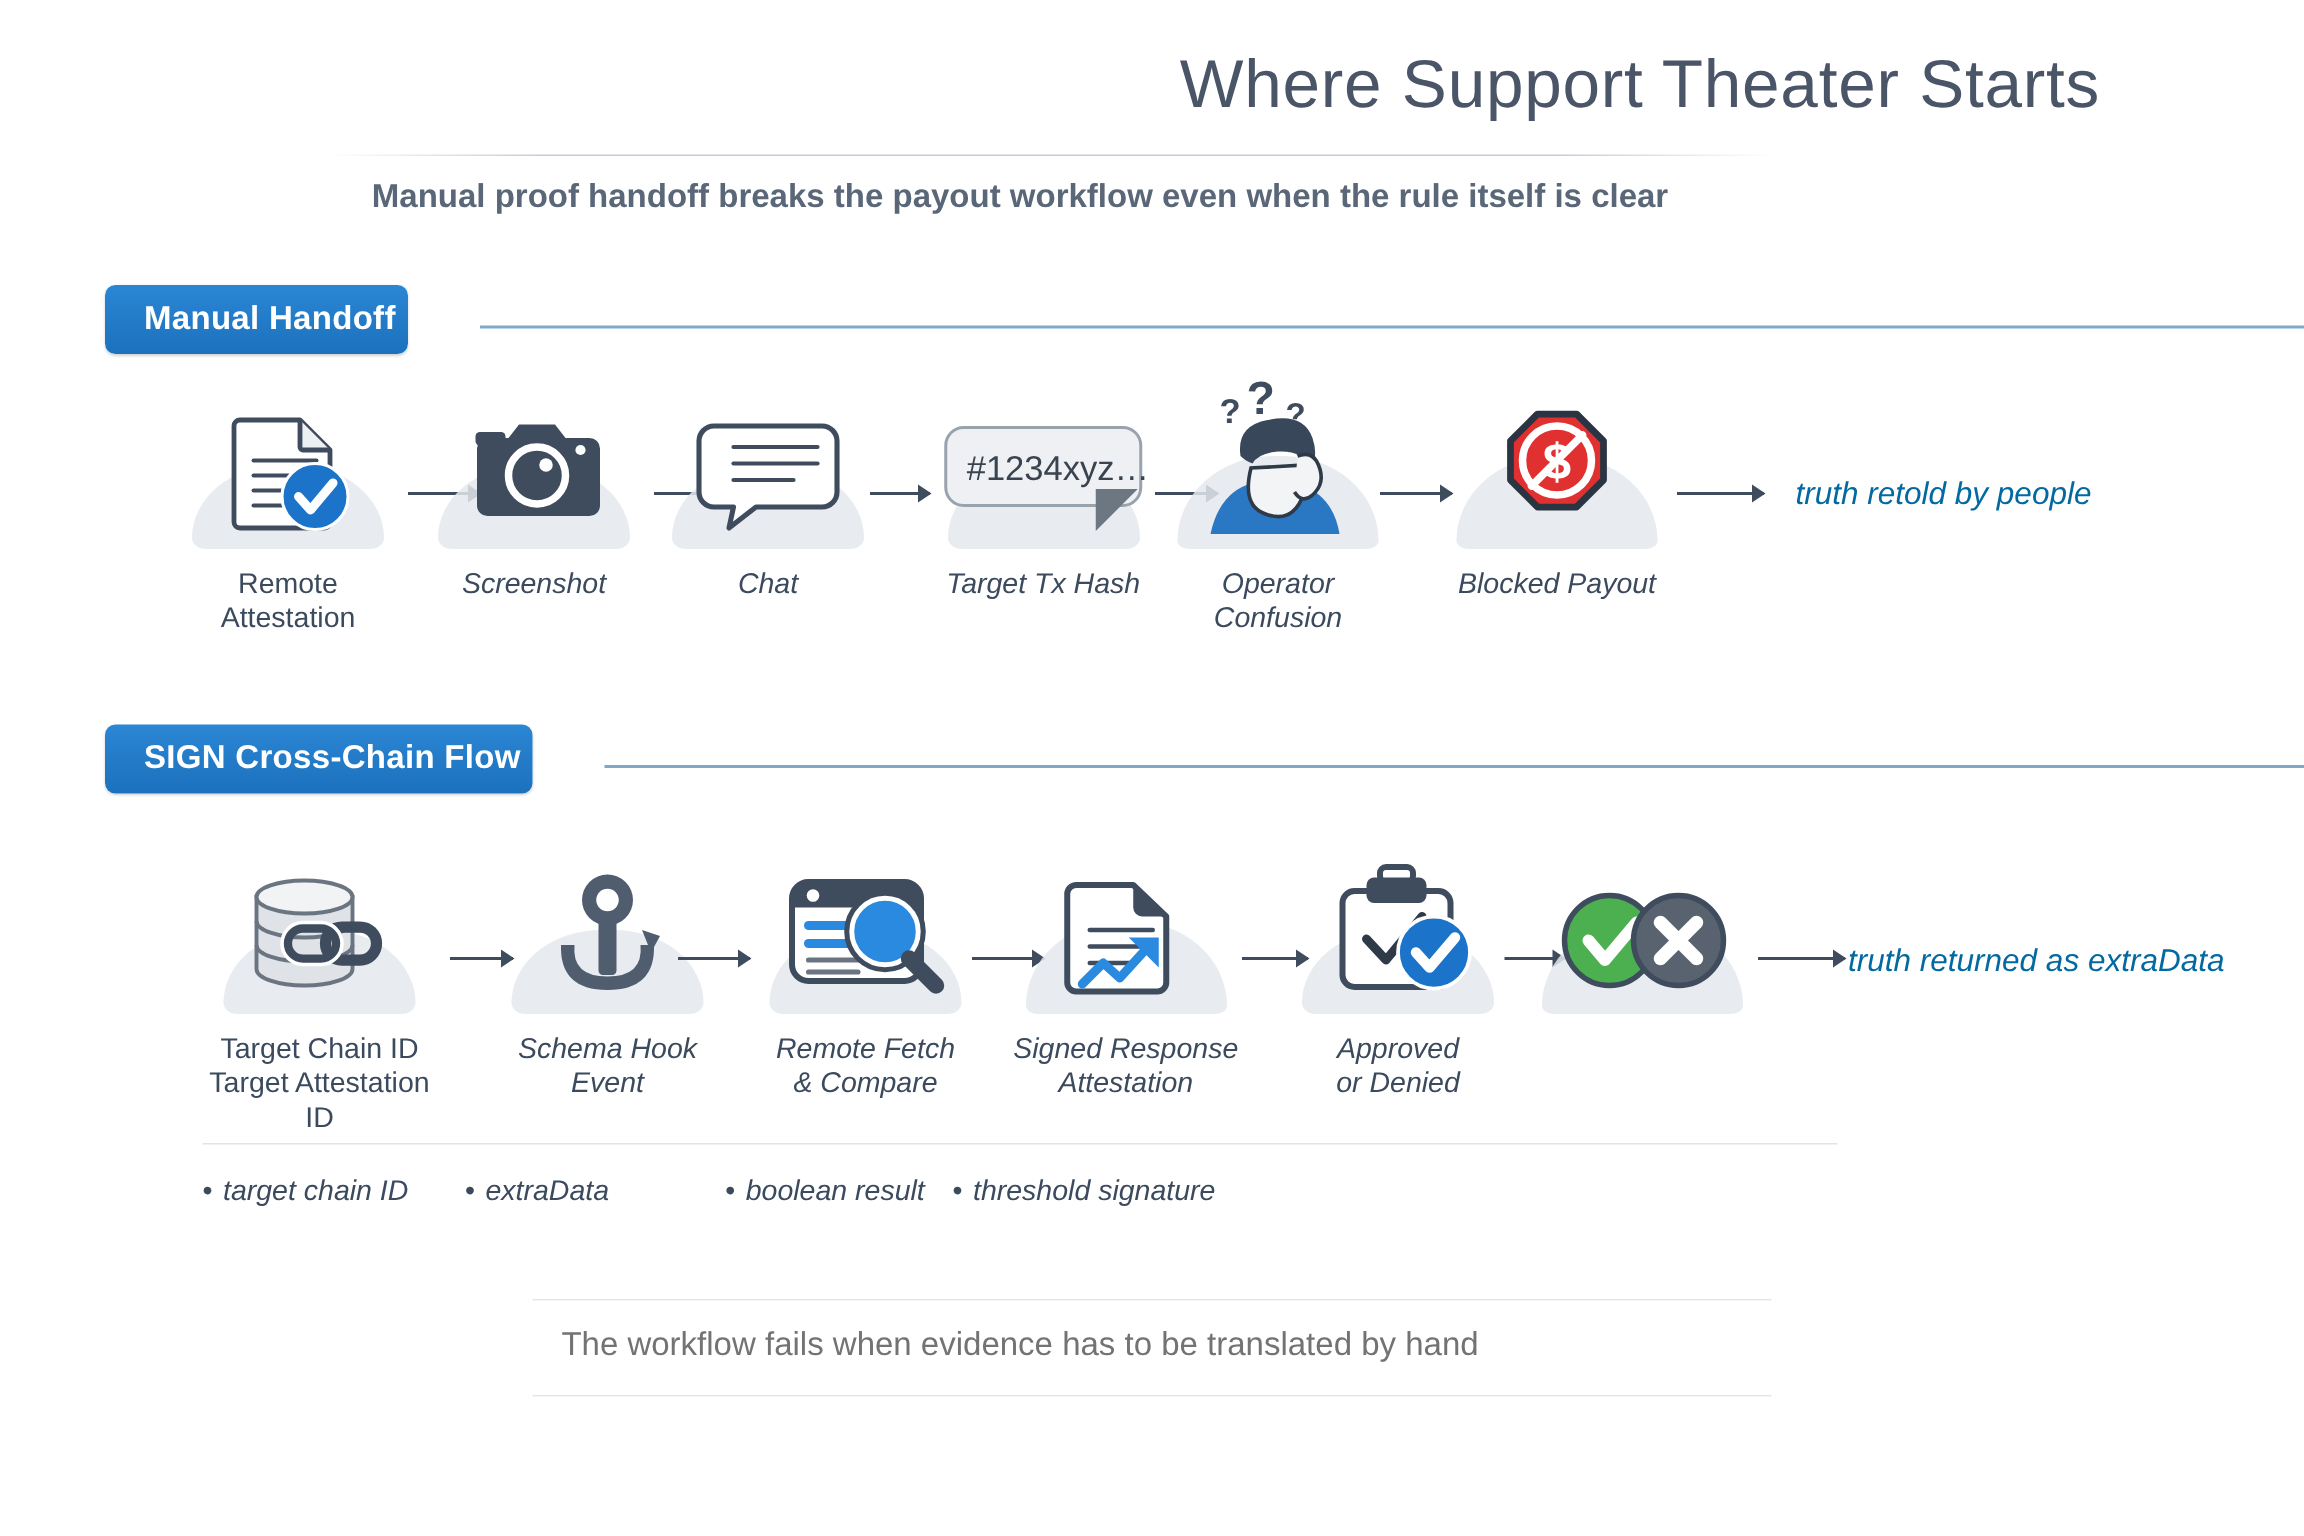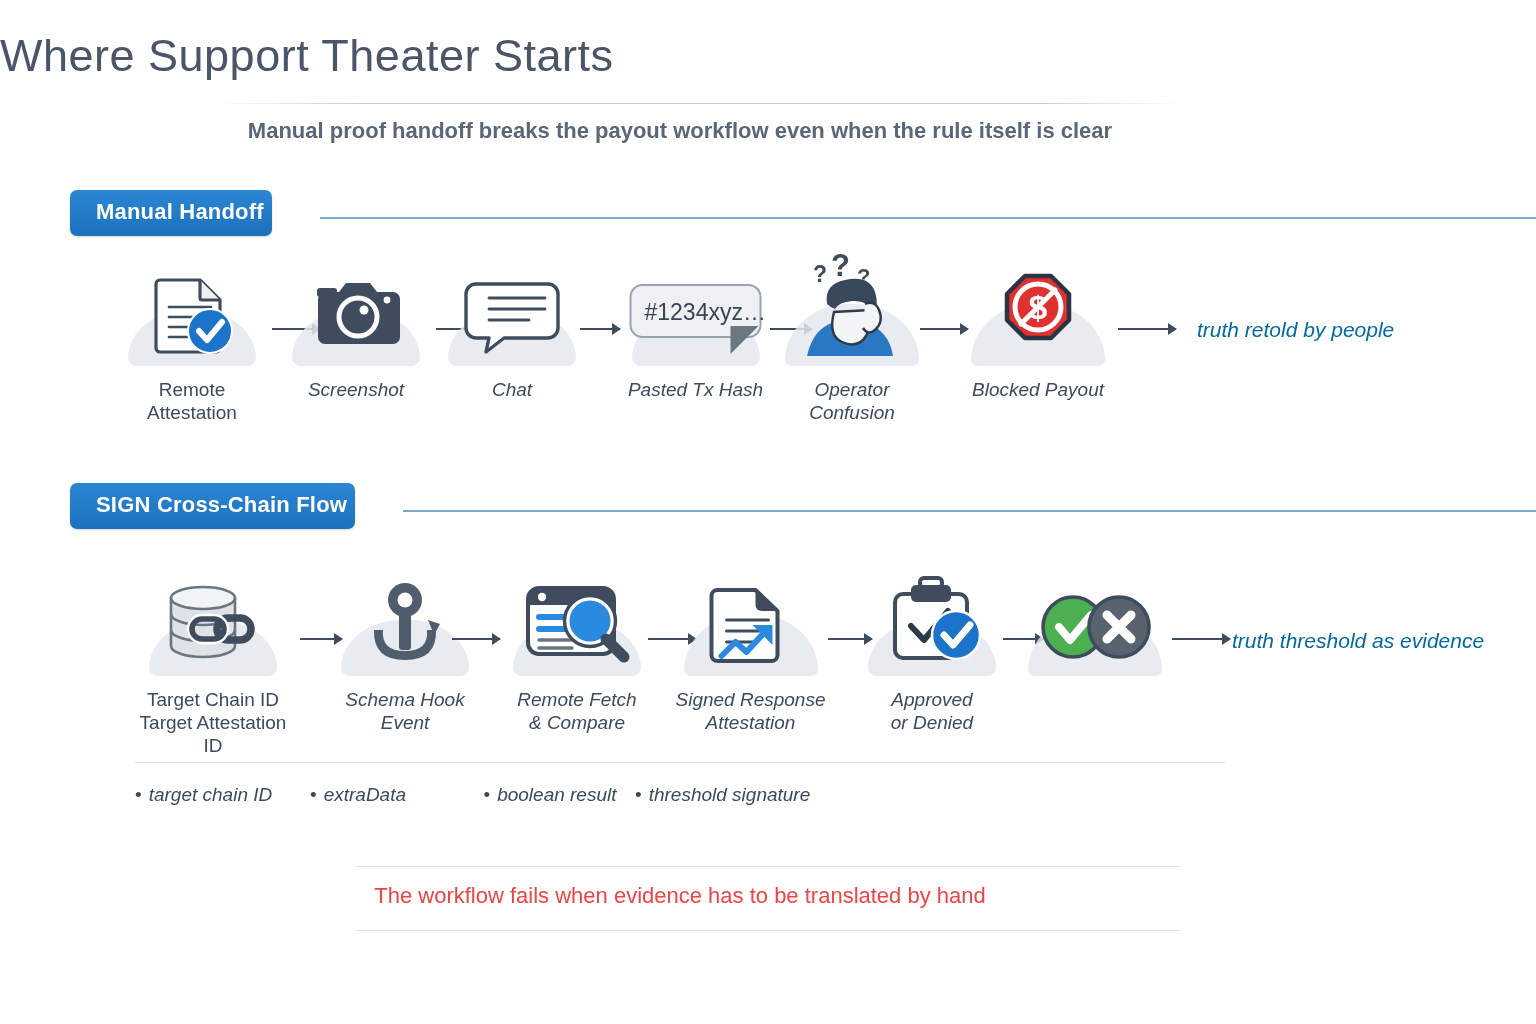--- a/index.html
+++ b/index.html
@@ -9,21 +9,21 @@
     font-family:"Liberation Sans", sans-serif;
     color:#3d4a5c;
     overflow:hidden;
     position:relative;
   }
   .page{position:absolute;inset:0;}
 
   
   .title{
     position:absolute;left:0;top:30px;width:1400px;
-    text-align:left;
+    text-align:right;
     font-size:45px;font-weight:400;color:#4a5568;
     letter-spacing:.5px;
   }
   .title-rule{
     position:absolute;left:218px;top:103px;width:964px;height:1px;
     background:linear-gradient(to right,rgba(190,200,212,0),#c3ccd8 15%,#c3ccd8 85%,rgba(190,200,212,0));
   }
   .subtitle{
     position:absolute;left:0;top:118px;width:1360px;
     text-align:center;font-size:22px;color:#5a6778;font-weight:700;
@@ -96,21 +96,21 @@
     font-size:19px;font-style:italic;color:#3c4a5e;white-space:nowrap;
   }
   .bullet .dot{color:#3c4a5e;margin-right:7px;font-style:normal;}
 
   
   .foot-rule{position:absolute;left:355px;width:826px;height:1px;background:#e3e7ec;}
   #fr1{top:866px;}
   #fr2{top:930px;}
   .footer{
     position:absolute;left:0;top:883px;width:1360px;text-align:center;
-    font-size:22px;font-weight:300;color:#ef4444;
+    font-size:22px;font-weight:300;color:#737373;
   }
 </style>
 </head>
 <body>
 
 <div class="page">
 
   <div class="title">Where Support Theater Starts</div>
   <div class="title-rule"></div>
   <div class="subtitle">Manual proof handoff breaks the payout workflow even when the rule itself is clear</div>
@@ -179,21 +179,21 @@
 
     <div class="node" style="left:618px;top:0;width:155px;">
       <div class="art">
         <div class="mound"></div>
         <svg width="155" height="100" viewBox="0 0 155 100">
           <rect x="12" y="23" width="130" height="52" rx="12" fill="#eef0f3" stroke="#99a3ae" stroke-width="2"></rect>
           <path d="M112 64 h28 l-28 28 z" fill="#6d7782"></path>
           <text x="26" y="58" font-family="Liberation Sans, sans-serif" font-size="23" fill="#3a4350">#1234xyz…</text>
         </svg>
       </div>
-      <div class="cap">Pasted Tx Hash</div>
+      <div class="cap">Target Tx Hash</div>
     </div>
 
     <div class="arrow" style="left:770px;top:66px;width:42px;"></div>
 
     <div class="node" style="left:777px;top:0;width:150px;">
       <div class="art">
         <div class="mound tri"></div>
         <svg width="150" height="104" viewBox="0 0 150 104">
           <g fill="#3f4c5e" font-family="Liberation Sans, sans-serif" font-weight="700">
             <text x="36" y="22" font-size="23">?</text>
@@ -350,21 +350,21 @@
           <g stroke="#ffffff" stroke-width="9" stroke-linecap="round">
             <line x1="92" y1="43" x2="116" y2="67"></line>
             <line x1="116" y1="43" x2="92" y2="67"></line>
           </g>
         </svg>
       </div>
       <div class="cap"></div>
     </div>
 
     <div class="arrow" style="left:1172px;top:66px;width:58px;"></div>
-    <div class="endlabel" style="left:1220px;top:57px;">truth threshold as evidence</div>
+    <div class="endlabel" style="left:1220px;top:57px;">truth returned as extraData</div>
   </div>
 
   <div class="bullet-rule"></div>
   <div class="bullets">
     <div class="bullet" style="width:175px;"><span class="dot">•</span><span>target chain ID</span></div>
     <div class="bullet" style="width:155px;"><span class="dot">•</span><span>extraData</span></div>
     <div class="bullet" style="width:170px;text-align:center;"><span class="dot">•</span><span>boolean result</span></div>
     <div class="bullet"><span class="dot">•</span><span>threshold signature</span></div>
   </div>
 

